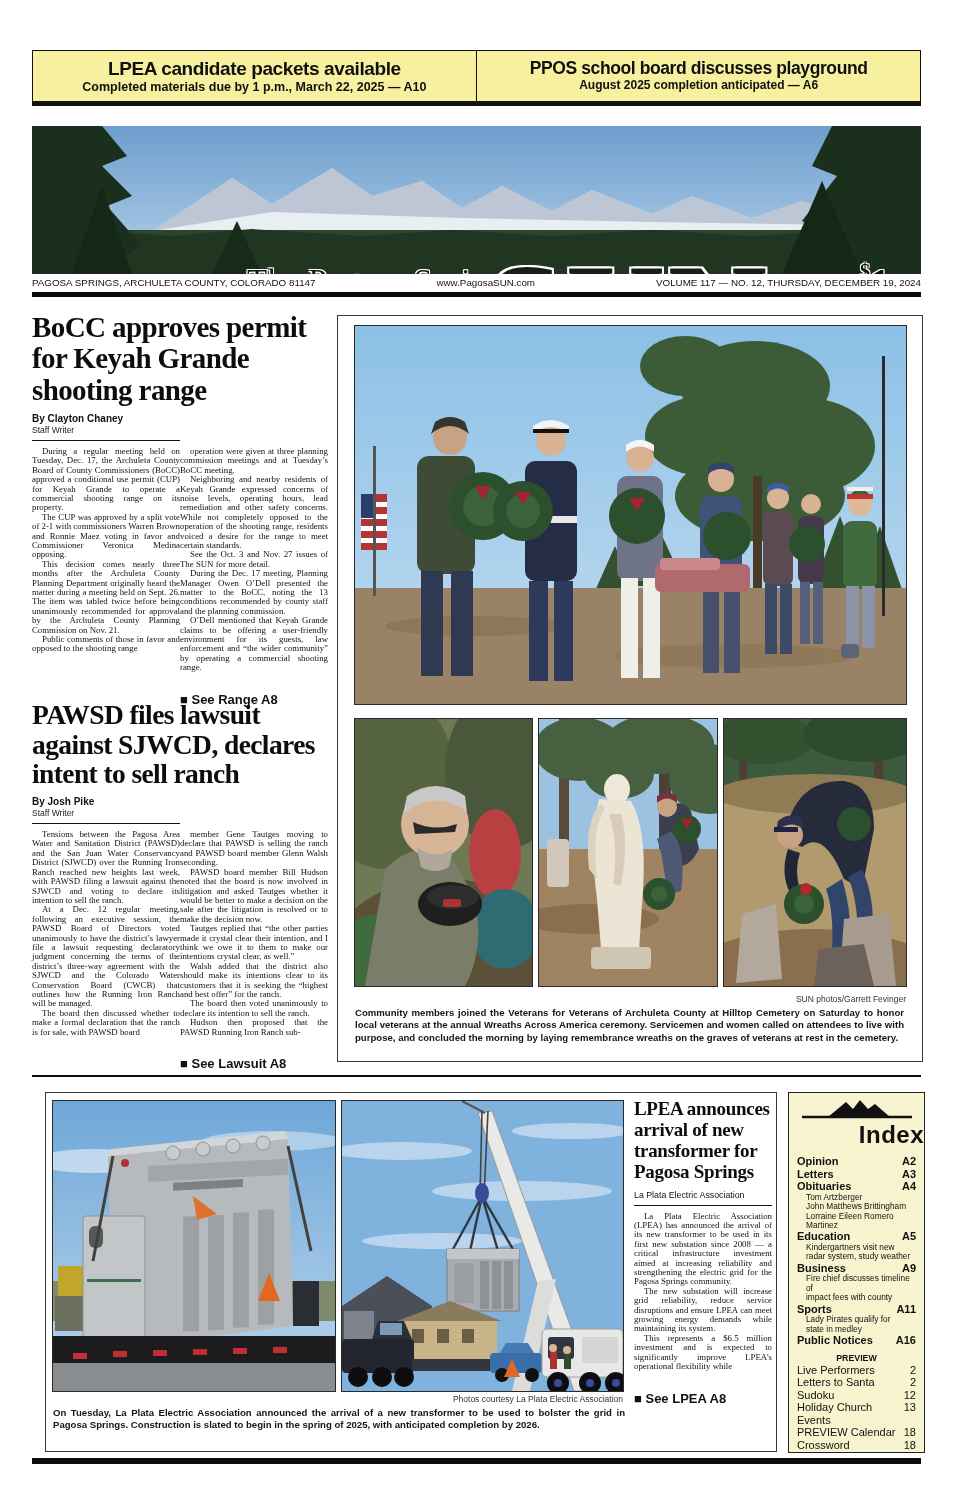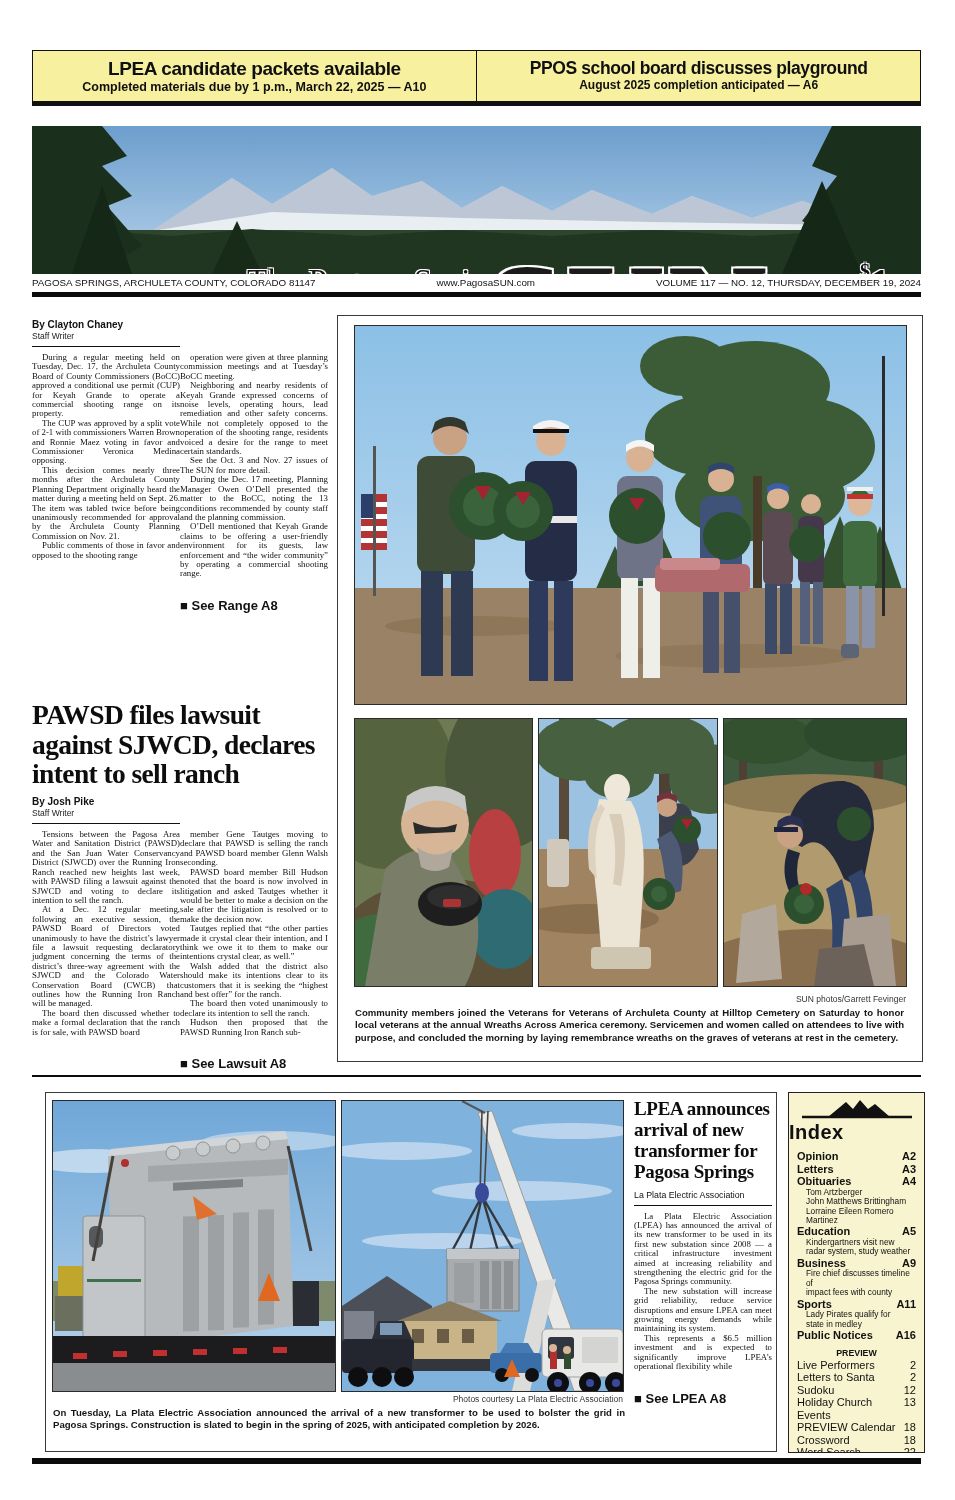--- a/index.html
+++ b/index.html
@@ -63,21 +63,21 @@
   .lpea-col .byline-rule{width:138px;}
   .lpea-col .byline{font-weight:normal;font-size:8.8px;}
   .lpea-body{font-size:8.8px;line-height:1.07;text-align:justify;}
   .lpea-body p{margin:0;text-indent:10px;}
 
   
   .indexbox{left:788px;top:1092px;width:137px;height:361px;background:#f8f4cf;
             border:1.5px solid #222;box-sizing:border-box;overflow:hidden;
             font-family:"Liberation Sans",sans-serif;color:#111;}
   .idx-icon{display:block;margin:6px auto 0 auto;}
-  .idx-title{text-align:left;font-weight:bold;font-size:20px;letter-spacing:0.5px;margin-top:-2px;}
+  .idx-title{text-align:right;font-weight:bold;font-size:24px;letter-spacing:0.5px;margin-top:-2px;}
   .idx-items{padding:6px 8px 0 8px;}
   .idx-row{display:flex;justify-content:space-between;font-size:11px;line-height:1.14;}
   .idx-row.main{font-weight:bold;}
   .idx-row.sub,.idx-row.sub2{font-weight:normal;font-size:8.3px;padding-left:9px;}
   .idx-preview-title{text-align:center;font-weight:bold;font-size:8.8px;margin-top:6px;}
   .idx-sites{text-align:center;font-weight:bold;font-size:9.3px;line-height:1.25;margin-top:4px;}
 </style>
 </head>
 <body>
 
@@ -120,20 +120,21 @@
   </div>
 
   <div class="abs dateline">
     <span>PAGOSA SPRINGS, ARCHULETA COUNTY, COLORADO 81147</span>
     <span>www.PagosaSUN.com</span>
     <span>VOLUME 117 — NO. 12, THURSDAY, DECEMBER 19, 2024</span>
   </div>
   <div class="abs rule-heavy"></div>
 
   <div class="abs story" style="left:32px;top:312px;">
+    <div class="headline">BoCC approves permit for Keyah Grande shooting range</div>
     <div class="byline">By Clayton Chaney</div>
     <div class="role">Staff Writer</div>
     <div class="byline-rule"></div>
     <div class="cols">
       <div class="col">
 
       <p>During a regular meeting held on Tuesday, Dec. 17, the Archuleta County Board of County Commissioners (BoCC) approved a conditional use permit (CUP) for Keyah Grande to operate a commercial shooting range on its property.</p>
           <p>The CUP was approved by a split vote of 2-1 with commissioners Warren Brown and Ronnie Maez voting in favor and Commissioner Veronica Medina opposing.</p>
           <p>This decision comes nearly three months after the Archuleta County Planning Department originally heard the matter during a meeting held on Sept. 26. The item was tabled twice before being unanimously recommended for approval by the Archuleta County Planning Commission on Nov. 21.</p>
           <p>Public comments of those in favor and opposed to the shooting range</p>

